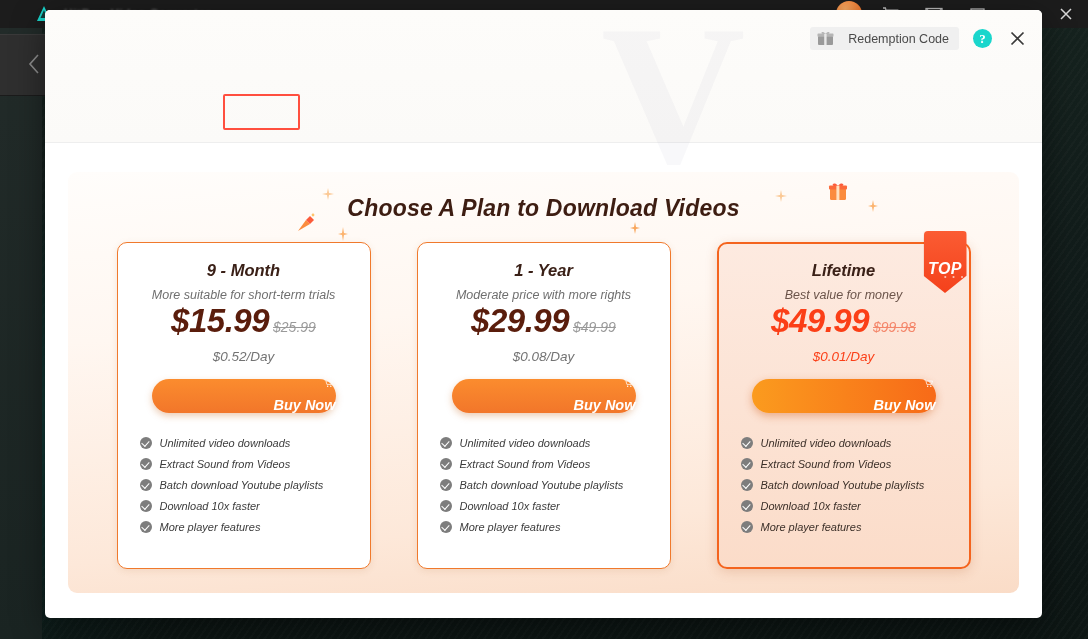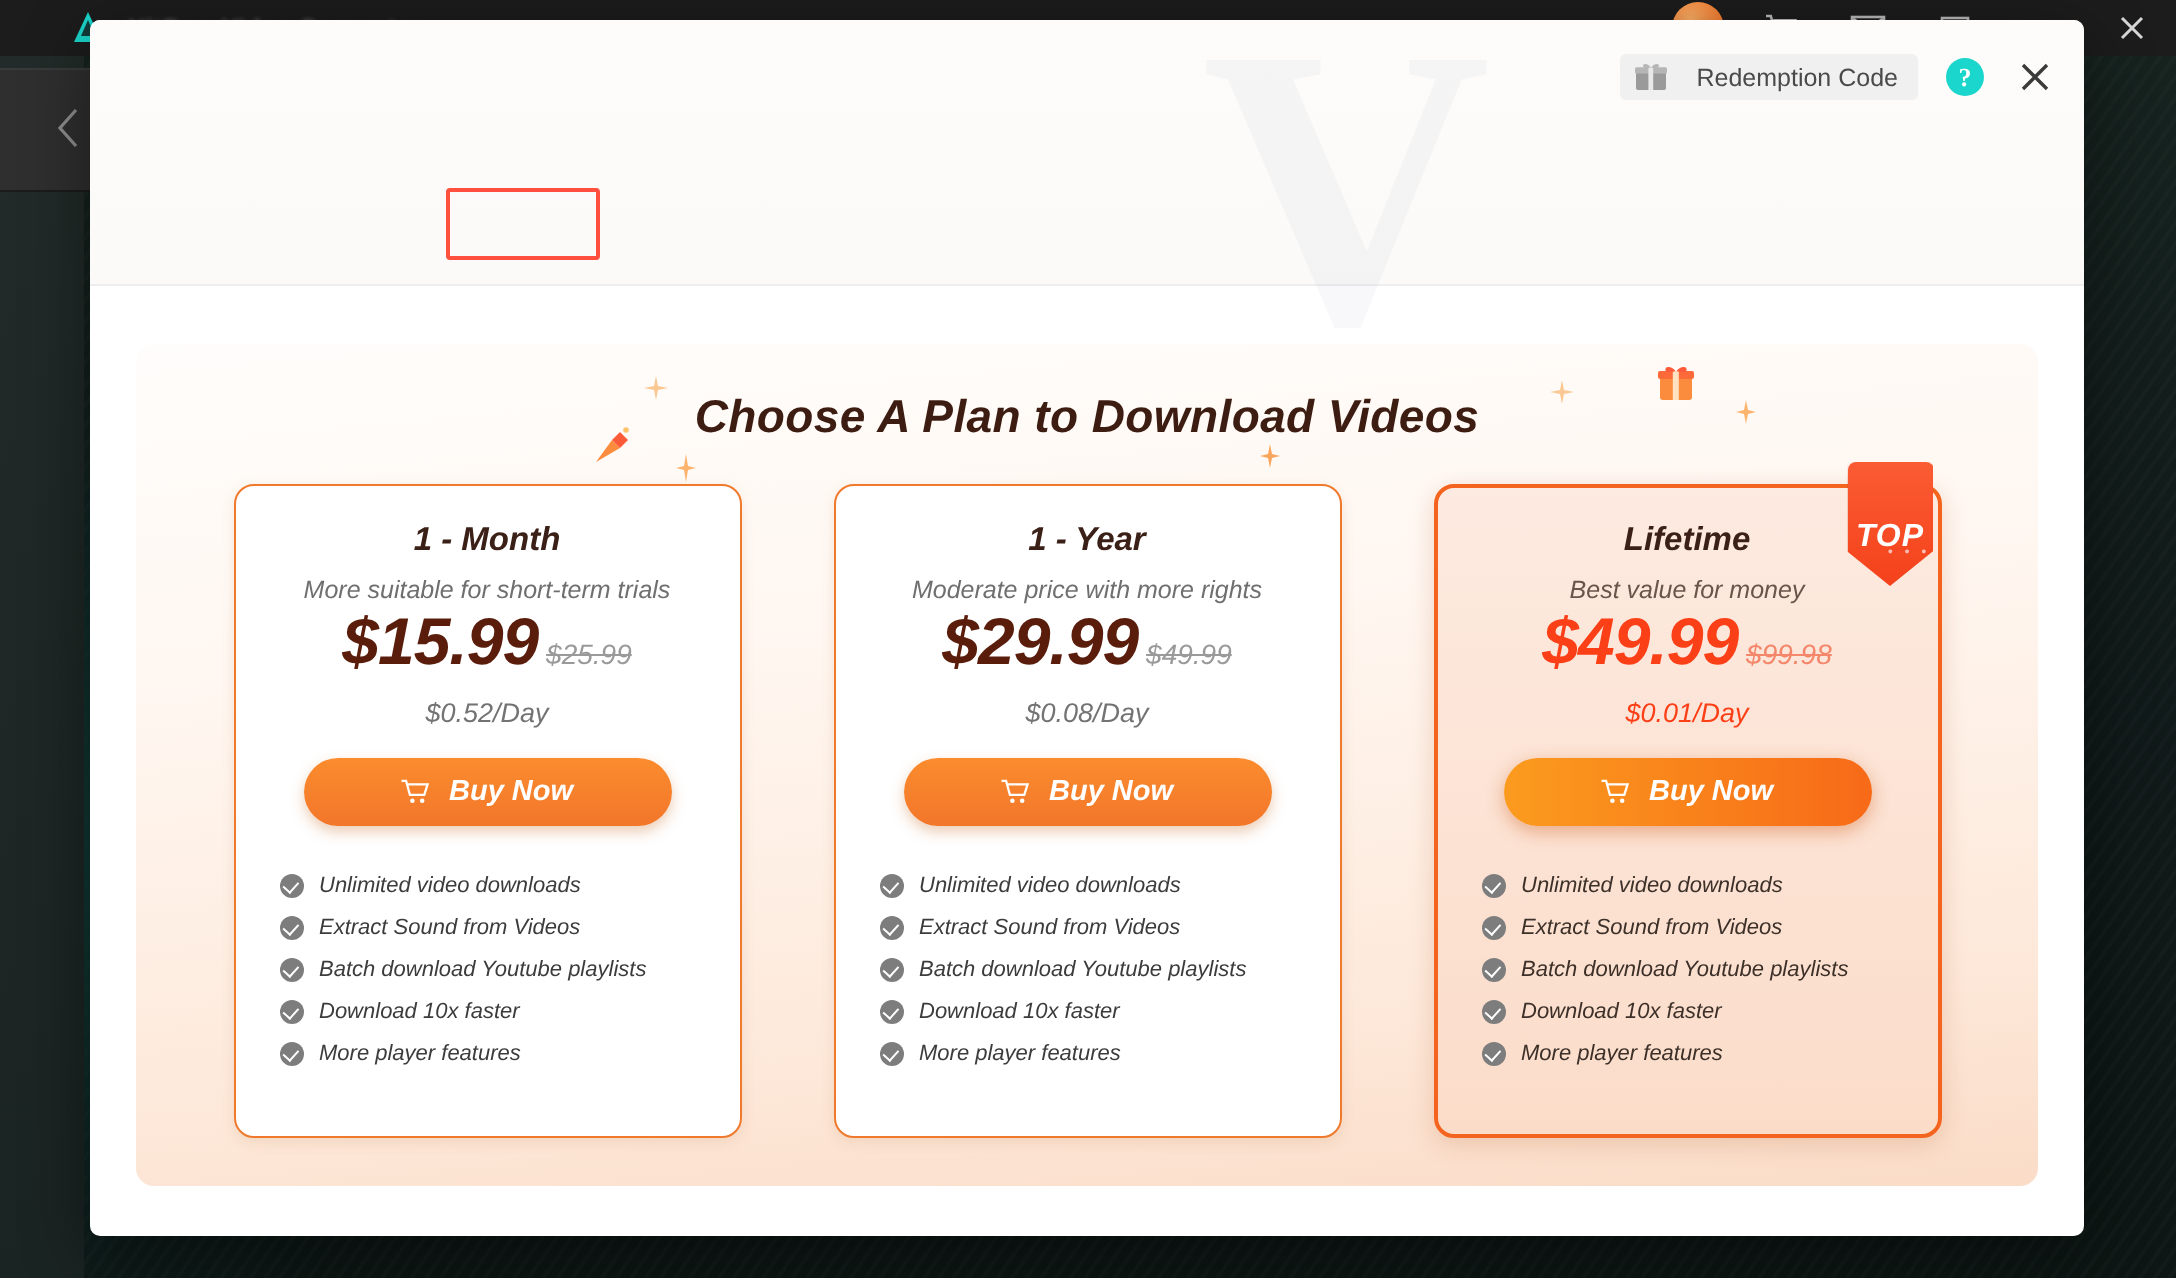--- a/index.html
+++ b/index.html
@@ -108,25 +108,25 @@
 
   .price-row { display:flex; align-items:baseline; justify-content:center; margin-top:0; }
   .price-main { font-size:33px; font-weight:bold; color:#5a1d0c; letter-spacing:-.5px; }
   .card.featured .price-main { color:#fb3f17; }
   .price-old { font-size:14px; color:#9a9a9a; text-decoration:line-through; margin-left:4px; }
   .card.featured .price-old { color:#f4866a; }
 
   .price-day { text-align:center; font-size:13.5px; color:#737373; margin-top:9px; font-weight:500; }
   .card.featured .price-day { color:#fb3f17; }
 
-  .buy-btn { display:flex; align-items:center; justify-content:center; gap:9px;
+  .buy-btn { display:flex; align-items:flex-end; justify-content:center; gap:9px;
     width:184px; height:34px; margin:15px auto 0; border-radius:17px; cursor:pointer;
     background:linear-gradient(180deg,#fb8c2e 0%,#f2762a 100%);
     color:#fff; font-size:14.5px; font-weight:bold;
-    box-shadow:0 3px 7px rgba(200,110,40,.35); }
+    box-shadow:0 3px 7px rgba(200,110,40,.35);flex-direction:column; }
   .card.featured .buy-btn { width:184px;
     background:linear-gradient(90deg,#fb9b1e 0%,#f76a18 100%);
     box-shadow:0 3px 9px rgba(210,90,25,.42); }
   .cart-ico { width:15px; height:14px; display:block; }
 
   .features { margin:24px 0 0 22px; }
   .feature { display:flex; align-items:center; margin-bottom:9px; font-size:11px; color:#3c3c3c; }
   .card.featured .feature { color:#3c3029; }
   .ck { width:12px; height:12px; border-radius:50%; background:#7d7d7d;
     margin-right:8px; flex:none; position:relative; }
@@ -265,21 +265,21 @@
       </svg>
       <svg class="deco" style="left:800px;top:28px;" width="10" height="12" viewBox="0 0 10 12">
         <path d="M5 0 L6 5 L10 6 L6 7 L5 12 L4 7 L0 6 L4 5 Z" fill="#fcb36e"></path>
       </svg>
 
       <div id="plan-title">Choose A Plan to Download Videos</div>
 
       <div id="cards">
 
         <div class="card">
-          <div class="plan-name">1 - Month</div>
+          <div class="plan-name">9 - Month</div>
           <div class="plan-sub">More suitable for short-term trials</div>
           <div class="price-row">
             <span class="price-main">$15.99</span>
             <span class="price-old">$25.99</span>
           </div>
           <div class="price-day">$0.52/Day</div>
           <div class="buy-btn">
             <svg class="cart-ico" viewBox="0 0 17 16">
               <path d="M0.8 1.6h2.6l2.2 8h8.2l1.9-6H4.4" stroke="#fff" stroke-width="1.3" fill="none"></path>
               <circle cx="7" cy="13" r="1.3" fill="#fff"></circle>

